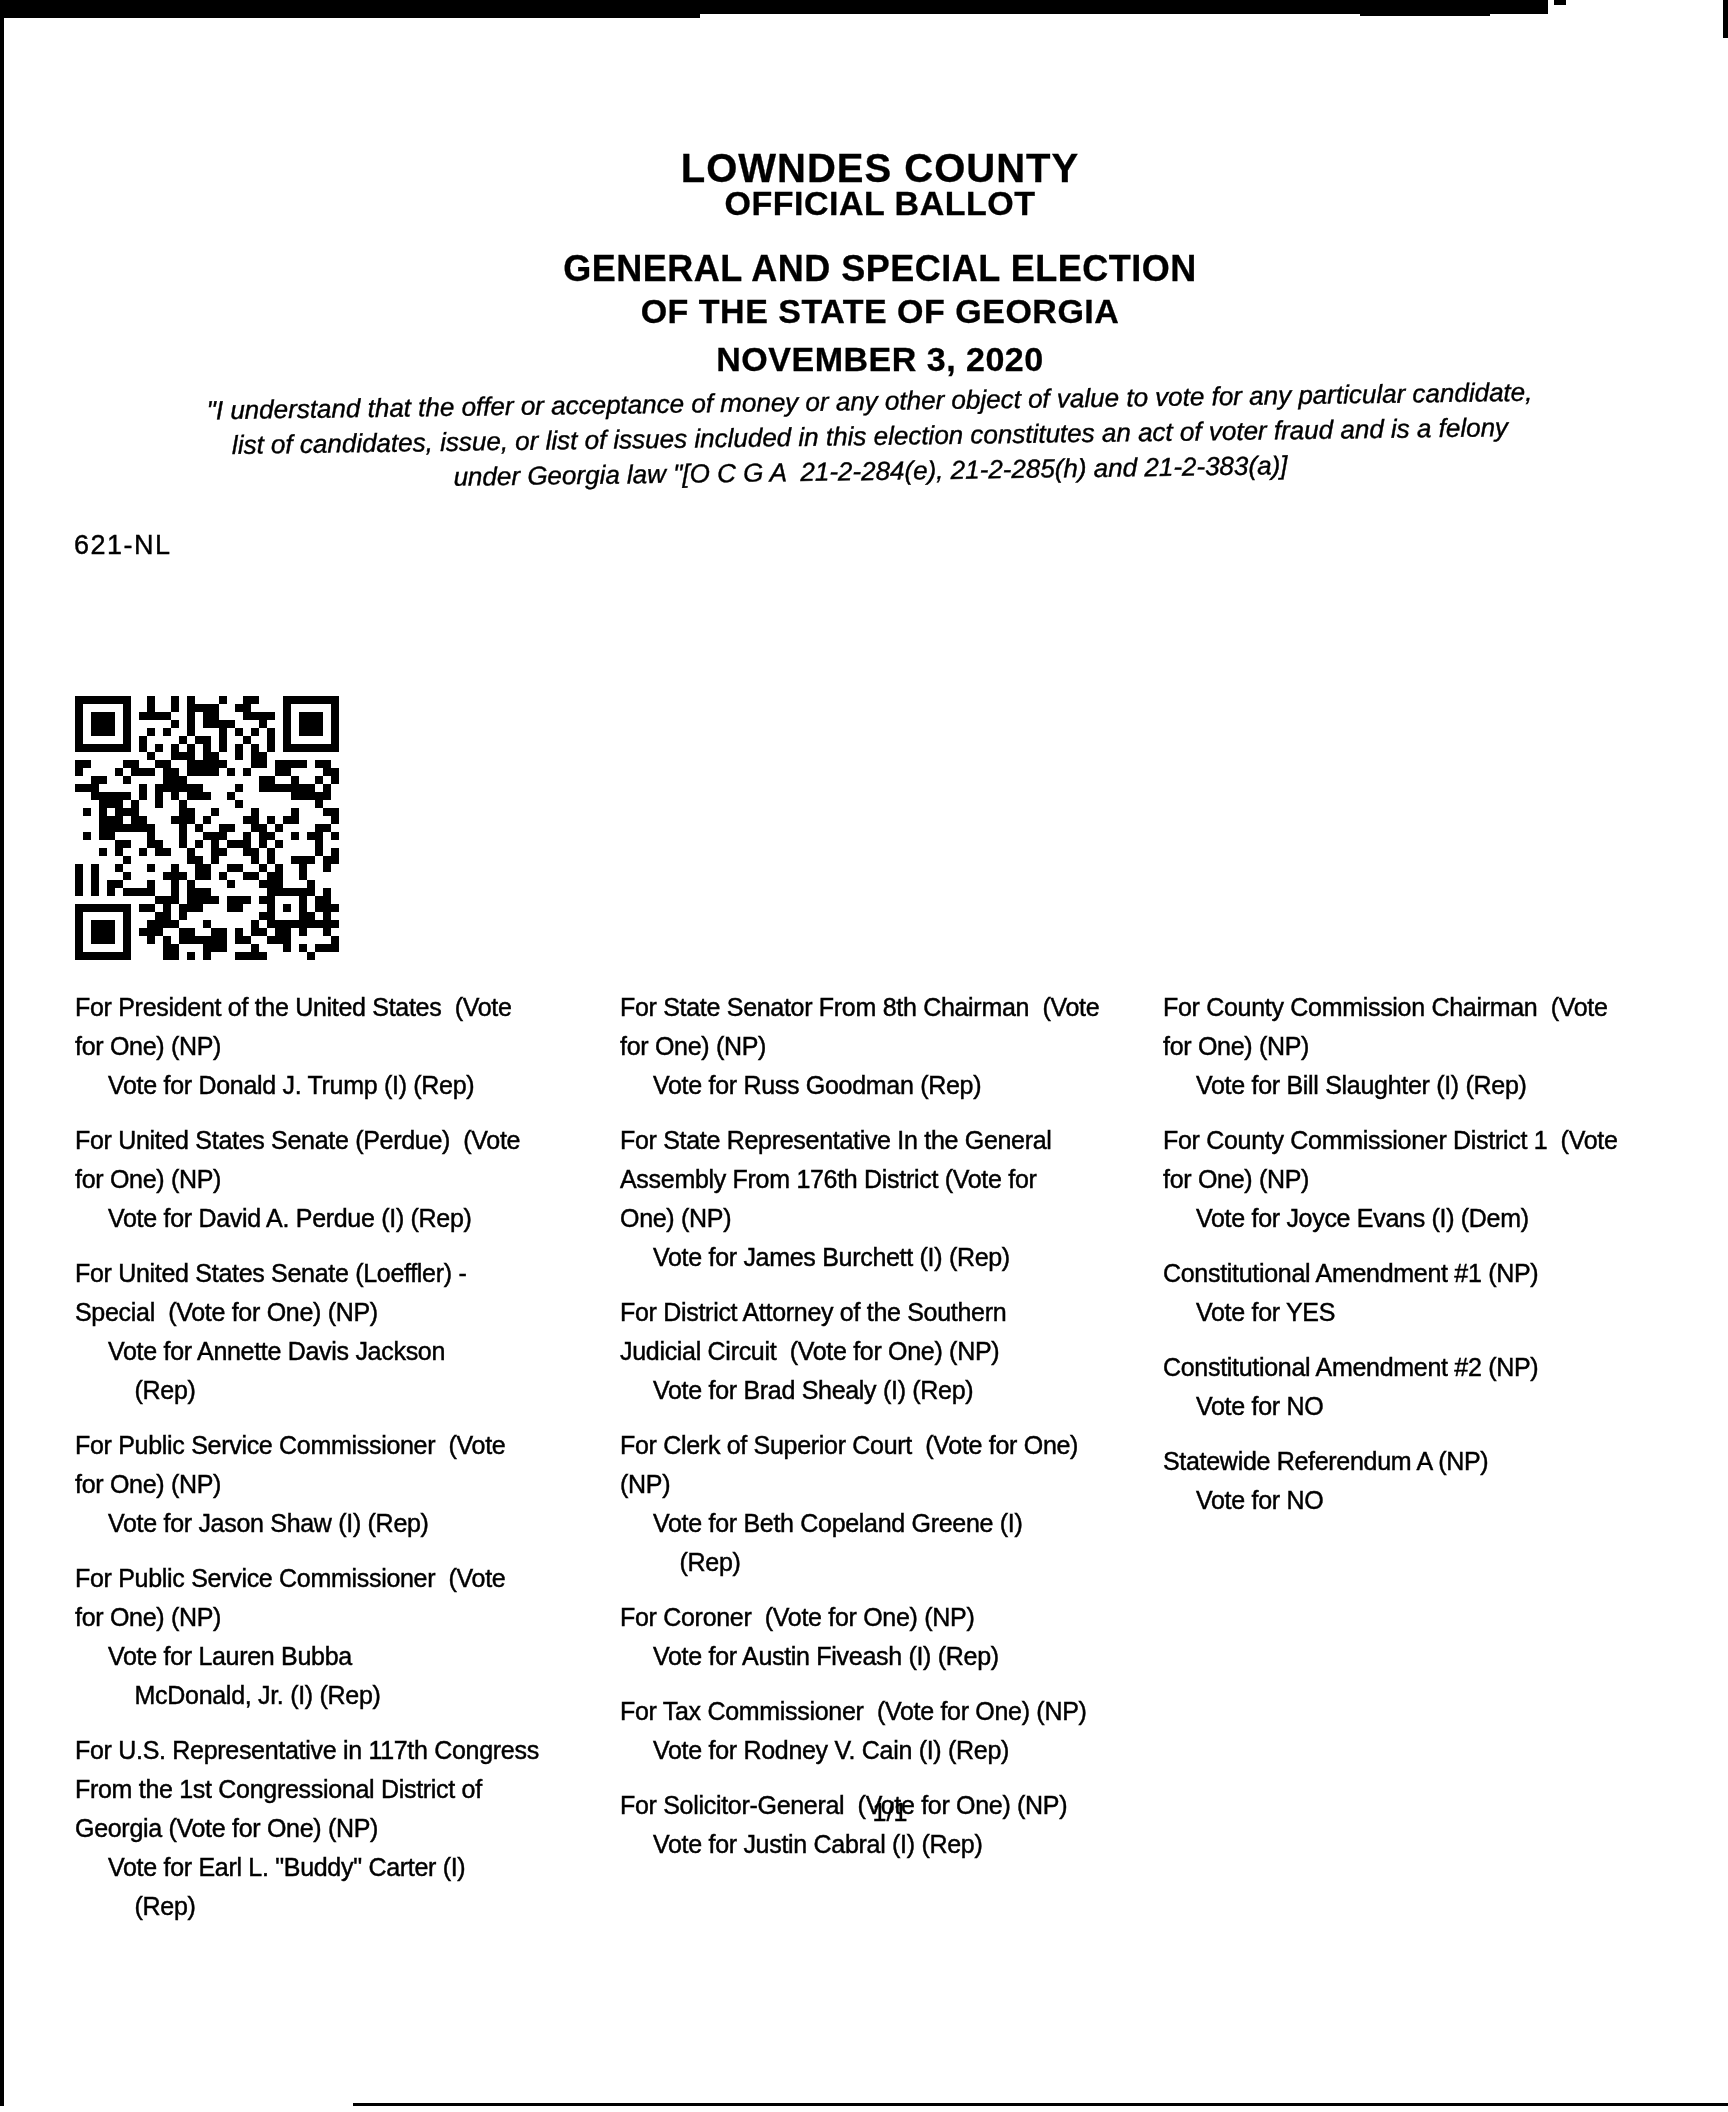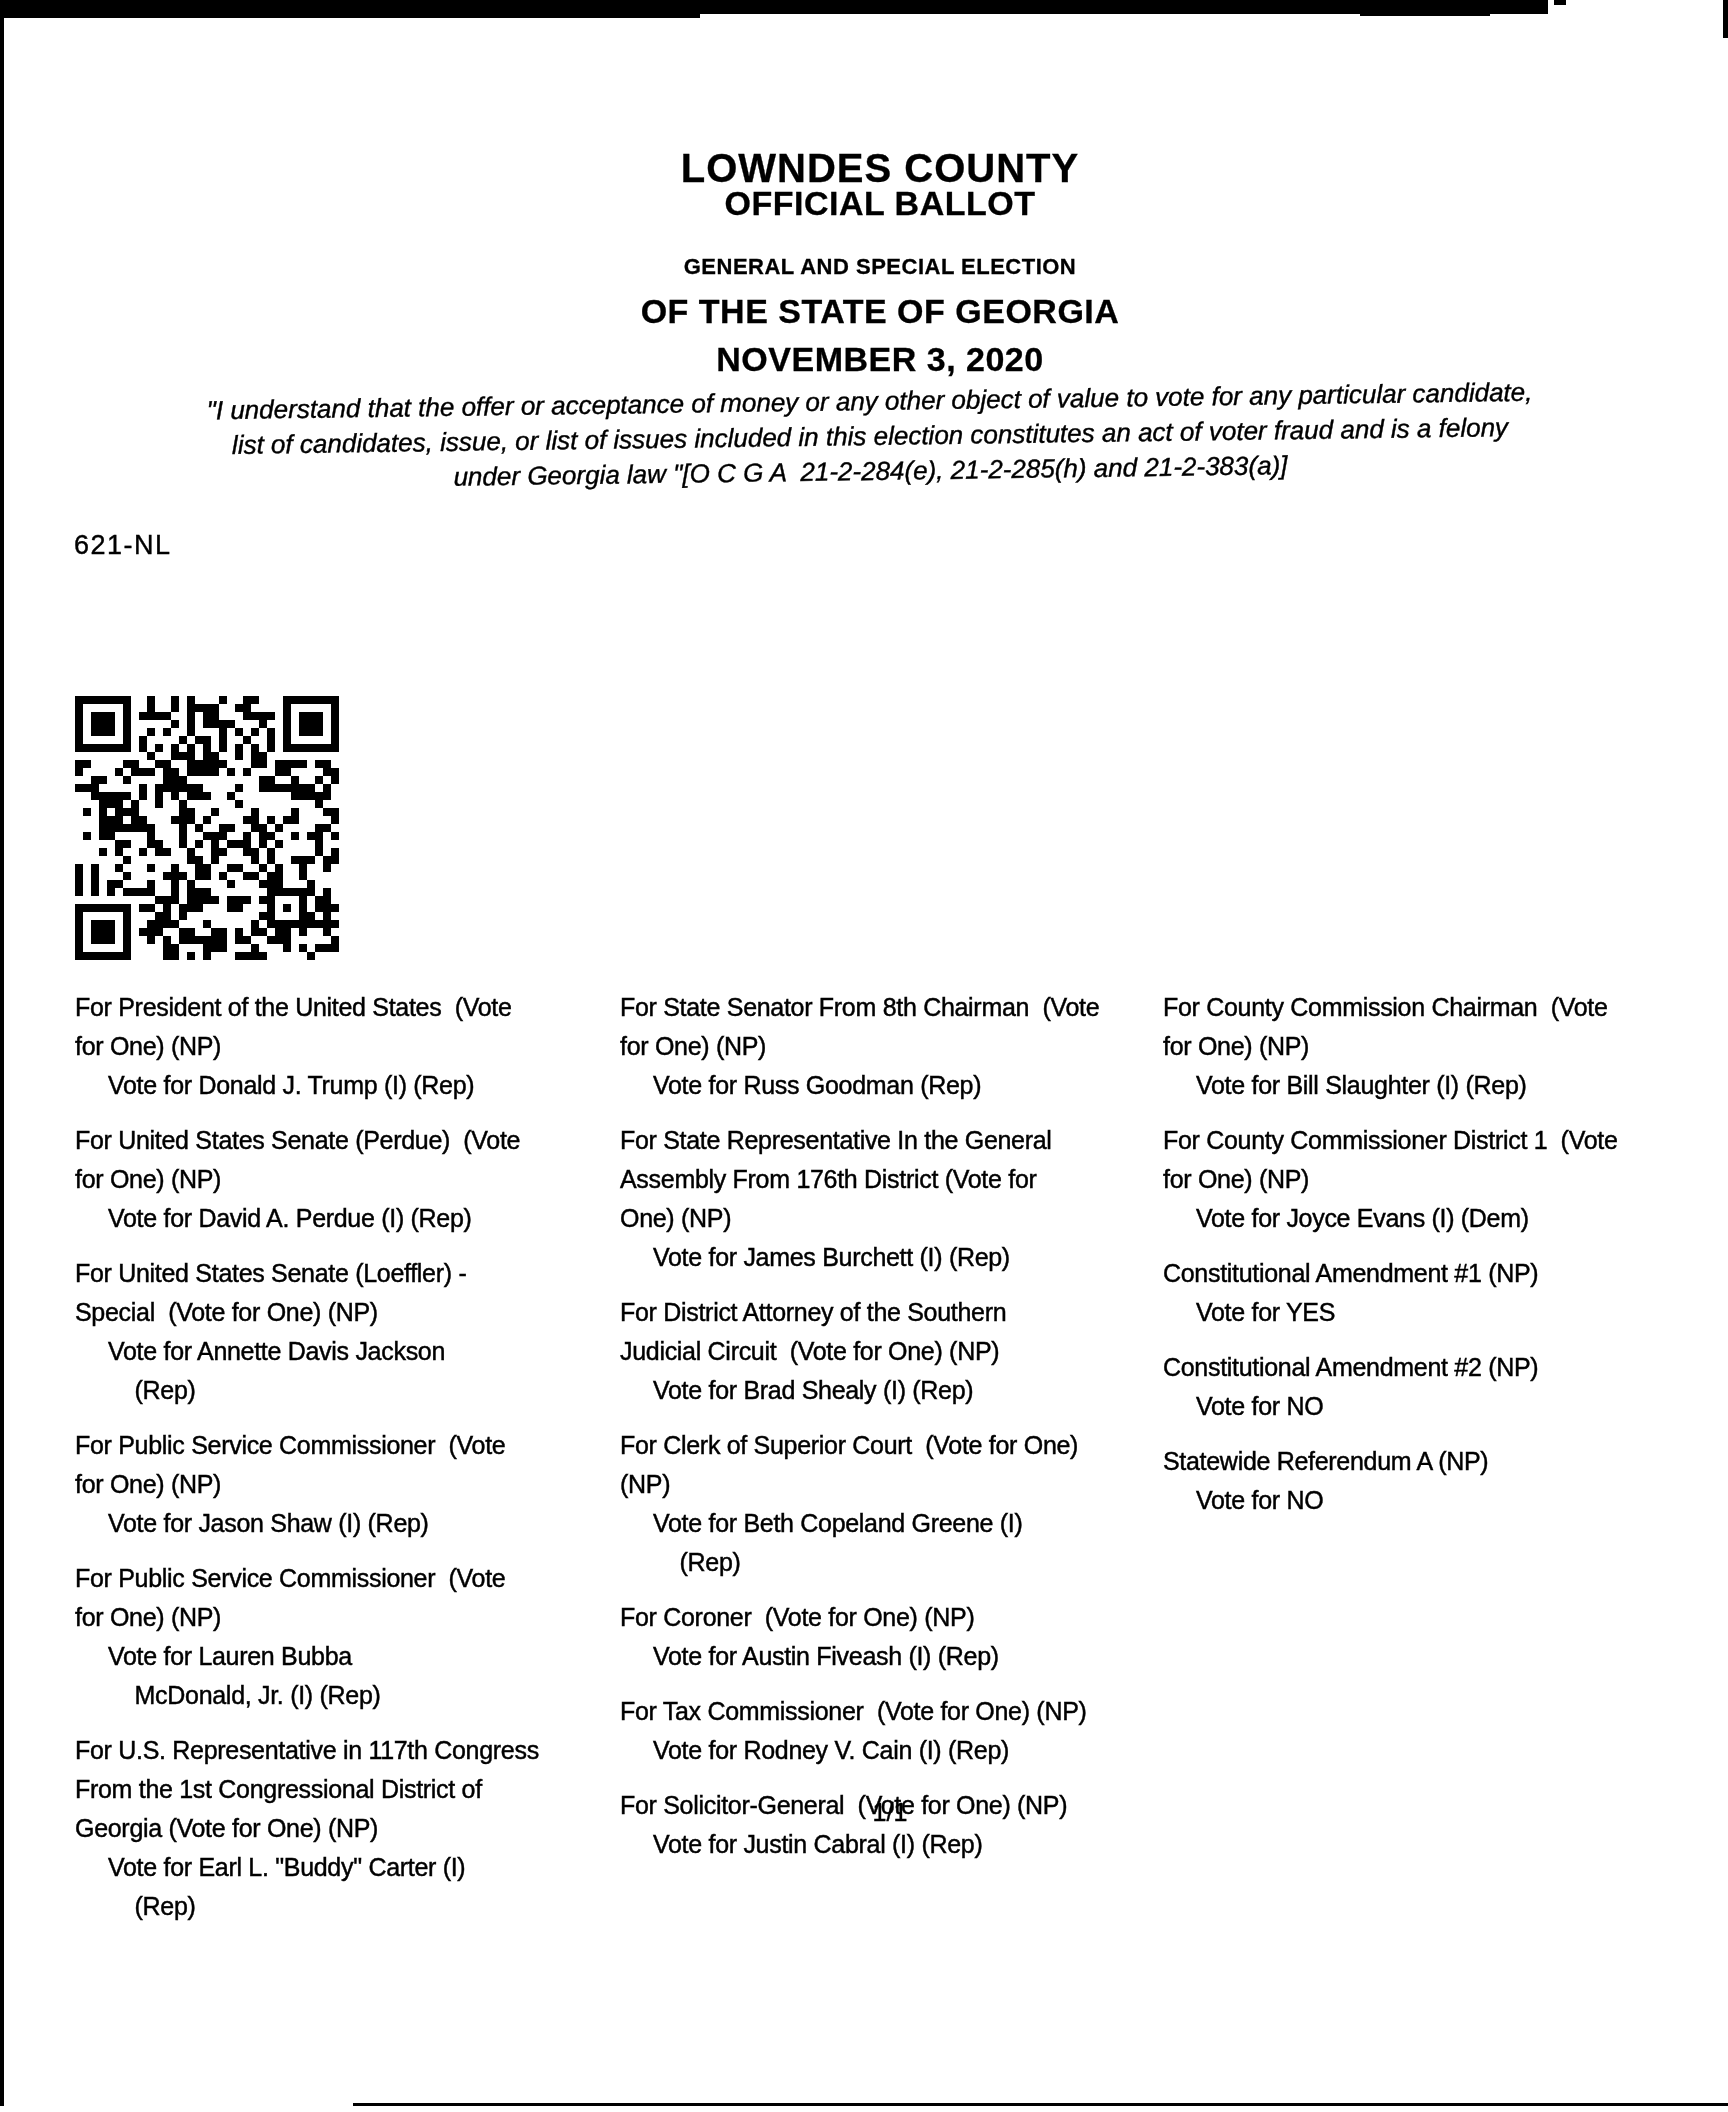--- a/index.html
+++ b/index.html
@@ -18,21 +18,21 @@
   #right-tick{left:1723px;top:0;width:5px;height:38px;}
   #left-line{left:0;top:14px;width:4px;height:2092px;}
   #bottom-line{left:353px;top:2103px;width:1375px;height:3px;}
 
   .hdr{
     position:absolute;left:56px;width:1648px;text-align:center;
     font-weight:bold;-webkit-text-stroke:0.3px #000;white-space:pre;
   }
   #header-county{top:146px;font-size:40px;letter-spacing:1px;}
   #header-official{top:184px;font-size:34px;letter-spacing:0.5px;}
-  #header-election-1{top:254px;font-size:22px;letter-spacing:0.5px;}
+  #header-election-1{top:248px;font-size:36px;letter-spacing:0.5px;}
   #header-election-2{top:292px;font-size:34px;letter-spacing:0.5px;}
   #header-election-3{top:340px;font-size:34px;letter-spacing:0.5px;}
 
   #disclaimer{
     position:absolute;top:384px;left:70px;width:1600px;
     transform:rotate(-0.8deg);transform-origin:50% 50%;
   }
   .disc-line{
     text-align:center;font-style:italic;font-size:26px;line-height:35px;
     -webkit-text-stroke:0.4px #000;white-space:pre;

